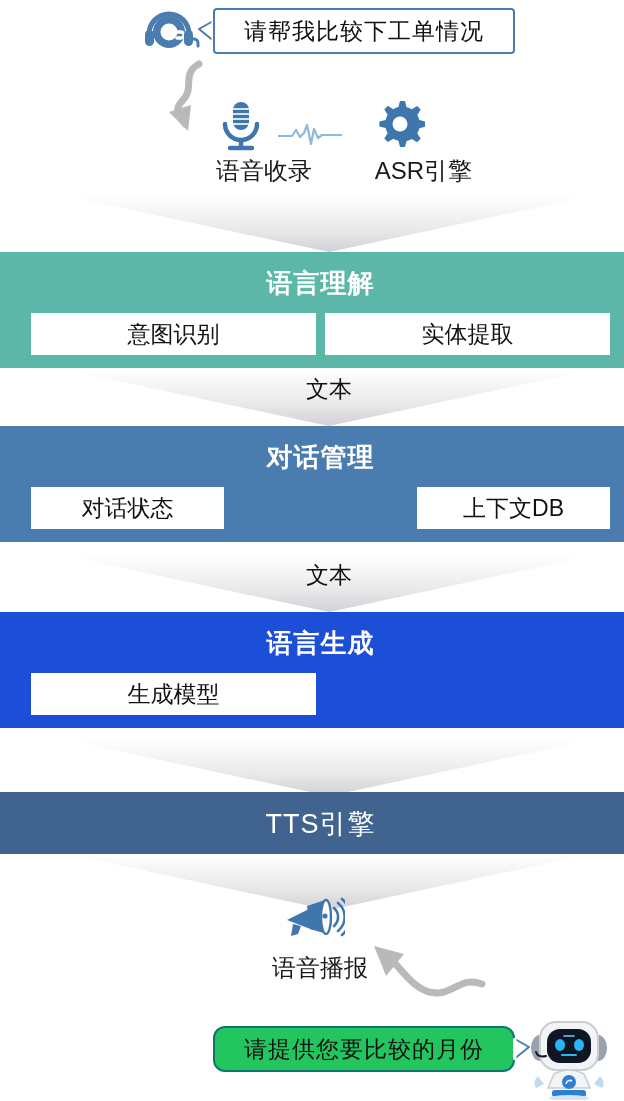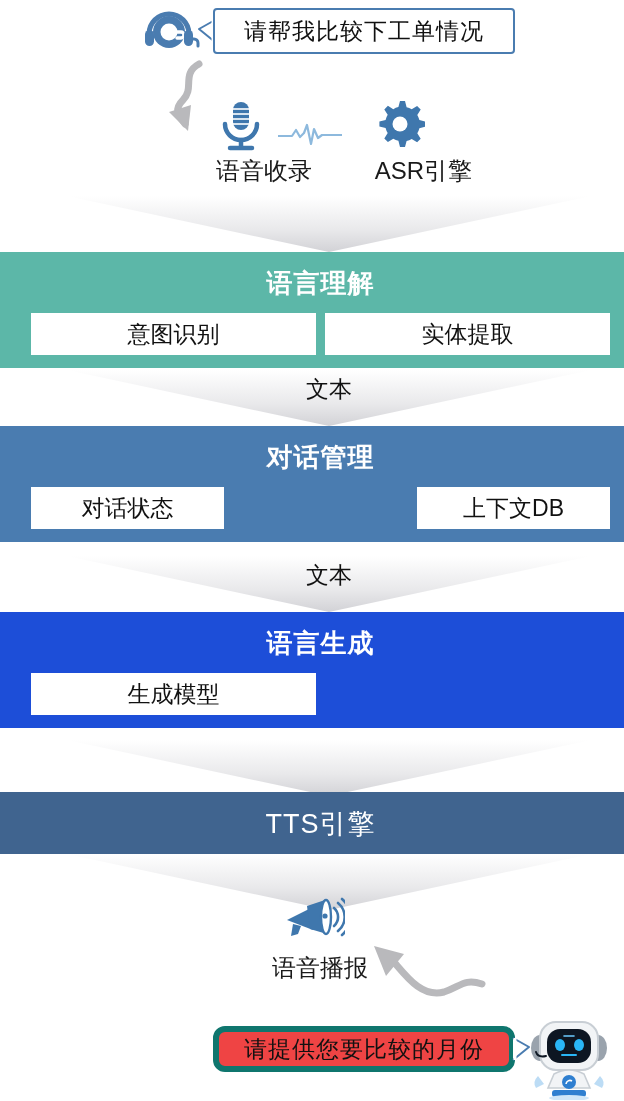--- a/index.html
+++ b/index.html
@@ -130,23 +130,23 @@
 
   
   #megaphone-icon { left: 283px; top: 896px; width: 62px; height: 46px; }
   #voice-broadcast-label { left: 226px; top: 952px; width: 142px; }
 
   #curved-arrow-up { left: 368px; top: 940px; width: 120px; height: 70px; }
 
   #bot-bubble {
     left: 213px; top: 1026px;
     width: 302px; height: 46px;
-    border: 6px solid #0f766e;
+    border: 2px solid #0f766e;
     border-radius: 12px;
-    background: #ef4444;
+    background: #22c55e;
     box-sizing: border-box;
     display: flex;
     align-items: center;
     justify-content: center;
   }
   #bot-bubble .bubble-text {
     font-size: 23px;
     letter-spacing: 1px;
     color: #111111;
     white-space: nowrap;

